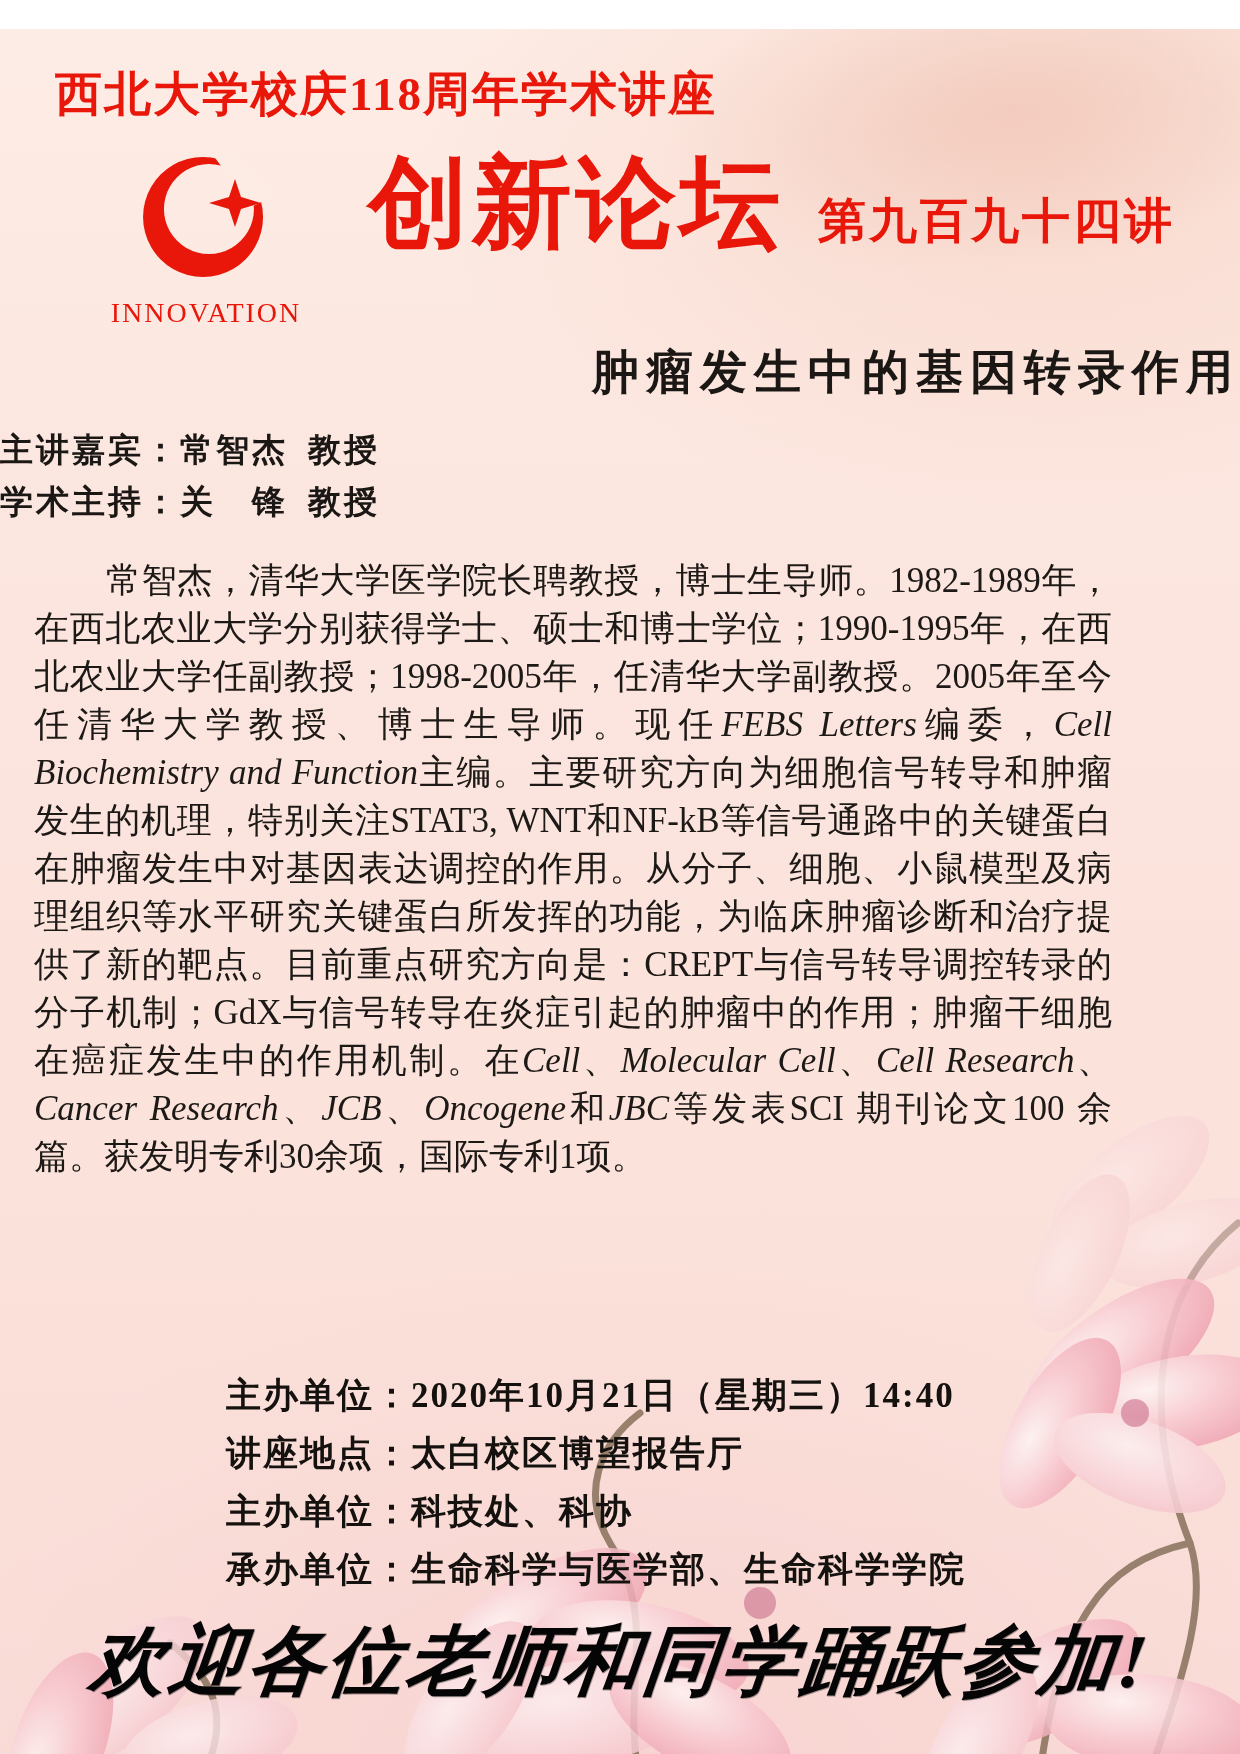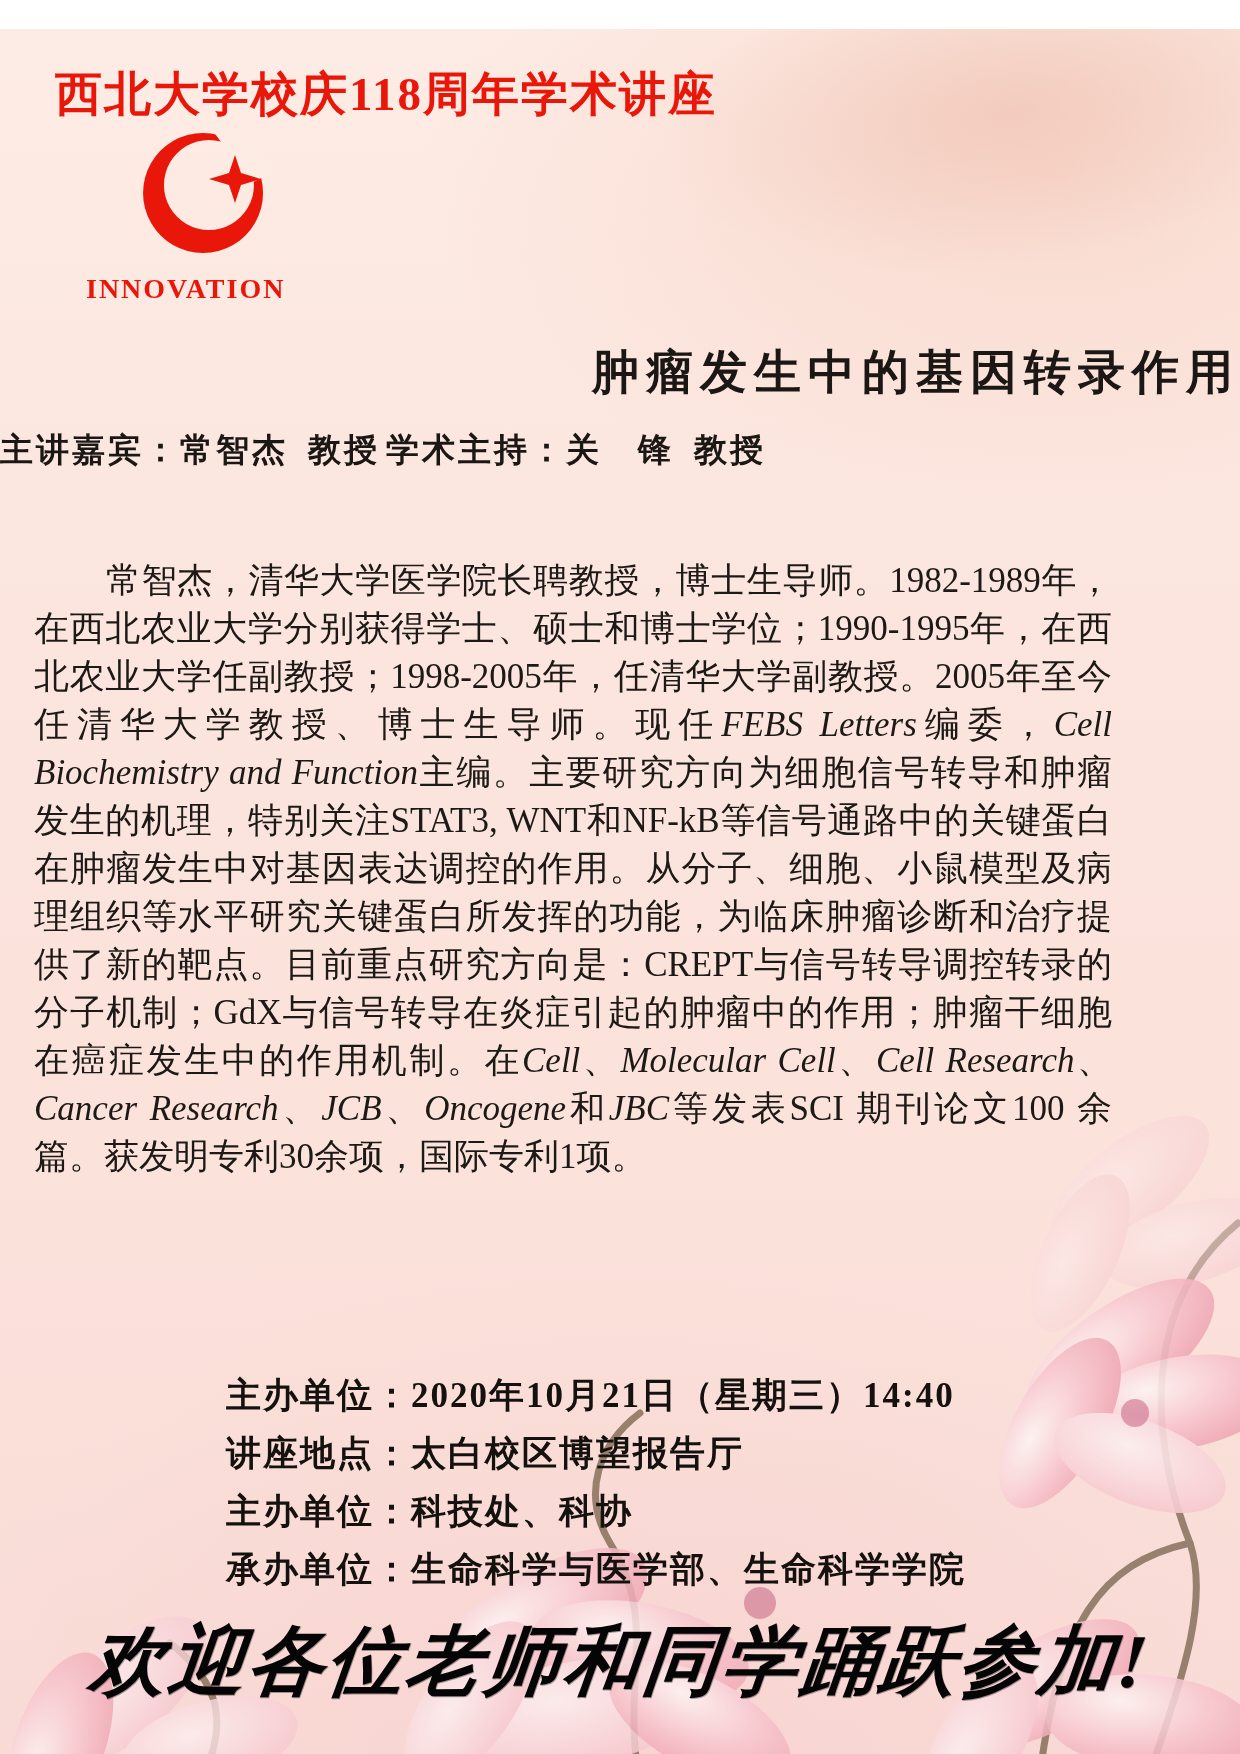--- a/index.html
+++ b/index.html
@@ -19,21 +19,21 @@
   .ridge{
     position:absolute;right:-70px;top:-50px;width:660px;height:300px;z-index:1;
     background:radial-gradient(ellipse at 55% 45%, rgba(236,186,170,.5), rgba(236,186,170,0) 68%);
     transform:rotate(-7deg);pointer-events:none;
   }
   .flowers{position:absolute;left:0;top:894px;z-index:1;pointer-events:none;}
   .banner{
     position:absolute;left:55px;top:34px;z-index:3;
     color:var(--accent-red);font-size:47px;font-weight:700;letter-spacing:2px;white-space:nowrap;
   }
-  .logo-block{position:absolute;left:86px;top:92px;width:240px;z-index:3;font-weight:bold;}
+  .logo-block{position:absolute;left:86px;top:116px;width:240px;text-align:center;z-index:3;}
   .logo-block svg{display:block;margin:0 auto;}
   .wordmark{
     color:var(--accent-red);font-size:28px;letter-spacing:2px;margin-top:2px;
     font-family:"Liberation Serif", serif;
   }
   .forum-row{
     position:absolute;left:368px;top:118px;z-index:3;
     display:flex;align-items:baseline;gap:34px;white-space:nowrap;
   }
   .forum-title{
@@ -43,21 +43,21 @@
   .forum-session{
     color:var(--accent-red);font-size:48px;font-weight:700;letter-spacing:3px;
     font-family:"Liberation Sans", sans-serif;
   }
   .lecture-title{
     position:absolute;left:0;top:312px;width:100%;text-align:right;z-index:3;
     color:var(--ink);font-size:47px;font-weight:700;letter-spacing:7px;white-space:nowrap;
   }
   .speakers{
     position:absolute;left:0;top:398px;width:100%;z-index:3;
-    display:flex;flex-direction:row;align-items:center;gap:6px;
+    display:flex;flex-direction:column;align-items:flex-start;gap:6px;
   }
   .speaker-line{
     color:var(--ink);font-size:33px;font-weight:700;letter-spacing:3px;white-space:nowrap;line-height:46px;
   }
   .speaker-line .gap{display:inline-block;width:20px;}
   .bio{
     position:absolute;left:34px;top:528px;width:1078px;z-index:3;
     color:#1d1916;font-size:35px;line-height:48px;text-align:justify;text-indent:72px;
   }
   .bio .it{font-style:italic;}
@@ -133,20 +133,24 @@
 
   <div class="logo-block">
     <svg width="160" height="150" viewBox="0 0 150 150">
       <path fill="#e8170a" fill-rule="evenodd" d="M72,12 a60,60 0 1,0 0.1,0 Z M78,19 a45,45 0 1,1 -0.1,0 Z"></path>
       <polygon points="98,2 146,50 120,62 82,10" fill="#fdece4"></polygon>
       <path fill="#e8170a" d="M104,34 L110,52 L130,58 L110,64 L104,82 L98,64 L78,58 L98,52 Z"></path>
     </svg>
     <div class="wordmark">INNOVATION</div>
   </div>
 
+  <div class="forum-row">
+    <span class="forum-title">创新论坛</span>
+    <span class="forum-session">第九百九十四讲</span>
+  </div>
 
   <div class="lecture-title">肿瘤发生中的基因转录作用</div>
 
   <div class="speakers">
     <div class="speaker-line">
       <span>主讲嘉宾：</span><span>常智杰</span><span class="gap"></span><span>教授</span>
     </div>
     <div class="speaker-line">
       <span>学术主持：</span><span>关　锋</span><span class="gap"></span><span>教授</span>
     </div>

